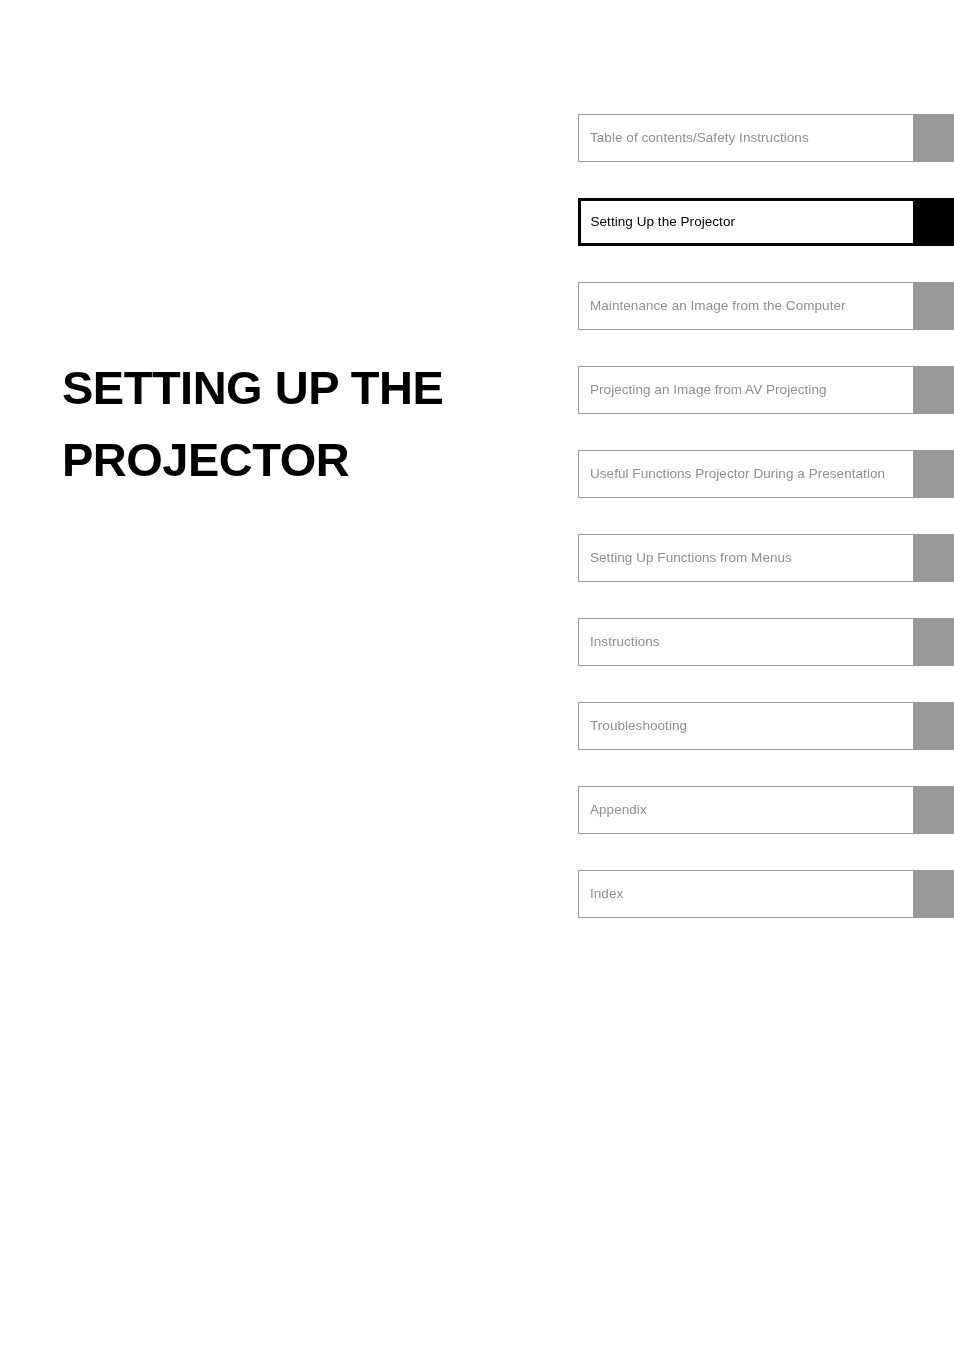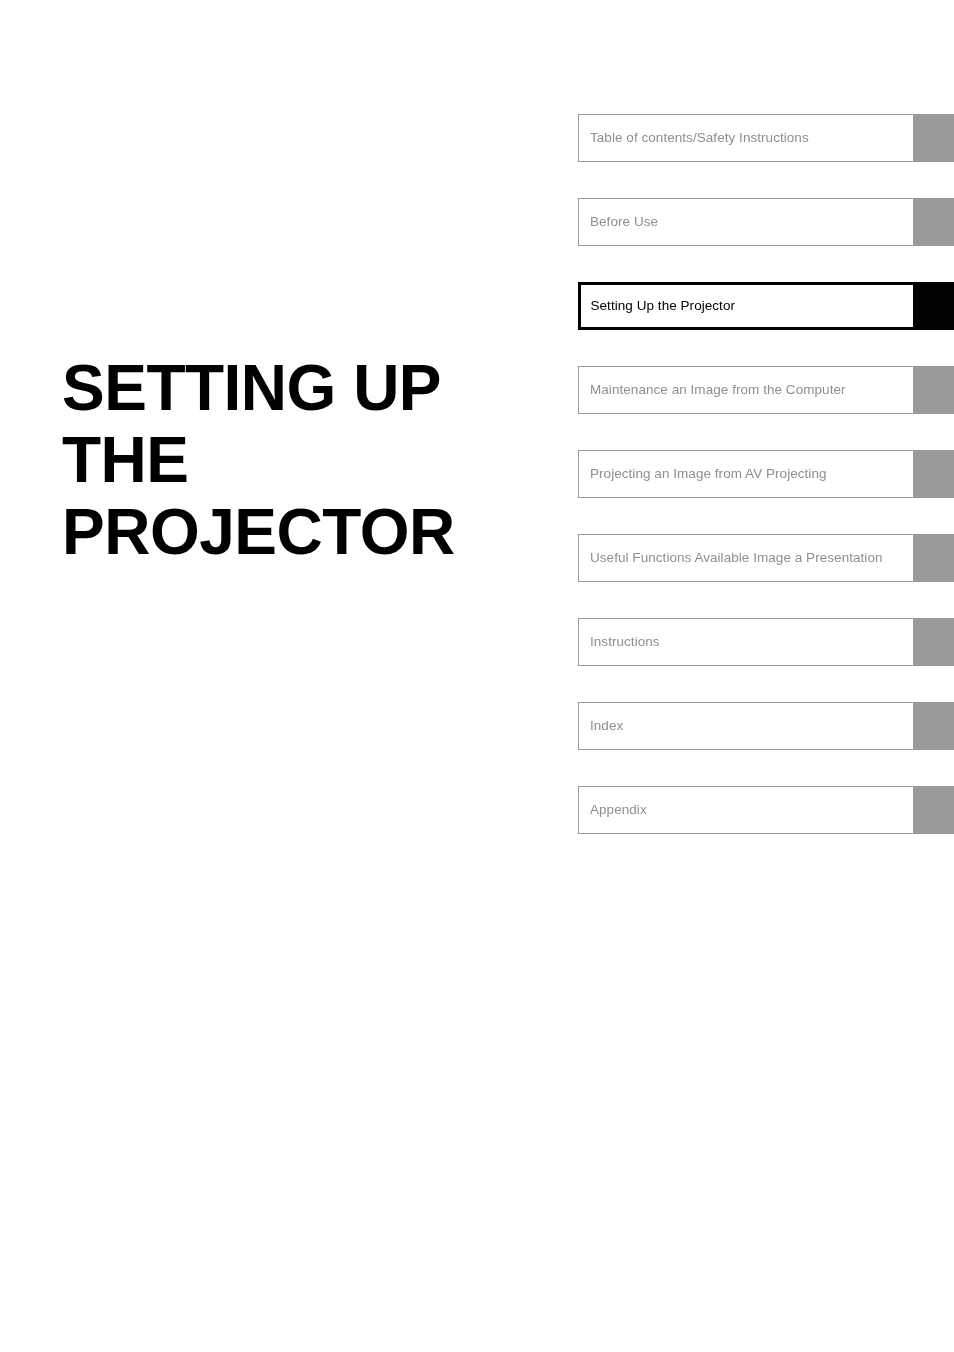--- a/index.html
+++ b/index.html
@@ -23,21 +23,21 @@
 
   
   #chapter-title {
     position: absolute;
     left: 62px;
     top: 352px;
     width: 500px;
     margin: 0;
     font-family: "Liberation Sans", "DejaVu Sans", sans-serif;
     font-weight: bold;
-    font-size: 64px;
+    font-size: 47px;
     line-height: 72px;
     letter-spacing: -0.5px;
     color: #000000;
     text-transform: uppercase;
     white-space: pre-line;
   }
 
   
   #tab-index {
     position: absolute;
@@ -108,63 +108,69 @@
 PROJECTOR</h1>
 
   <nav id="tab-index">
 
   <div class="tab inactive">
         <div class="tab-label-box">
           <span class="tab-label">Table of contents/Safety Instructions</span>
         </div>
         <div class="tab-swatch"></div>
       </div>
-      <div class="tab inactive">
-        <div class="tab-label-box">
-          <span class="tab-label">Before Use</span>
-        </div>
-        <div class="tab-swatch"></div>
-      </div>
       <div class="tab active">
         <div class="tab-label-box">
           <span class="tab-label">Setting Up the Projector</span>
         </div>
         <div class="tab-swatch"></div>
       </div>
       <div class="tab inactive">
         <div class="tab-label-box">
           <span class="tab-label">Maintenance an Image from the Computer</span>
         </div>
         <div class="tab-swatch"></div>
       </div>
       <div class="tab inactive">
         <div class="tab-label-box">
           <span class="tab-label">Projecting an Image from AV Projecting</span>
         </div>
         <div class="tab-swatch"></div>
       </div>
       <div class="tab inactive">
         <div class="tab-label-box">
-          <span class="tab-label">Useful Functions Available Image a Presentation</span>
+          <span class="tab-label">Useful Functions Projector During a Presentation</span>
+        </div>
+        <div class="tab-swatch"></div>
+      </div>
+      <div class="tab inactive">
+        <div class="tab-label-box">
+          <span class="tab-label">Setting Up Functions from Menus</span>
         </div>
         <div class="tab-swatch"></div>
       </div>
       <div class="tab inactive">
         <div class="tab-label-box">
           <span class="tab-label">Instructions</span>
         </div>
         <div class="tab-swatch"></div>
       </div>
       <div class="tab inactive">
         <div class="tab-label-box">
-          <span class="tab-label">Index</span>
+          <span class="tab-label">Troubleshooting</span>
         </div>
         <div class="tab-swatch"></div>
       </div>
       <div class="tab inactive">
         <div class="tab-label-box">
           <span class="tab-label">Appendix</span>
         </div>
         <div class="tab-swatch"></div>
       </div>
+      <div class="tab inactive">
+        <div class="tab-label-box">
+          <span class="tab-label">Index</span>
+        </div>
+        <div class="tab-swatch"></div>
+      </div>
     </nav>
 
 </div>
 
 </body></html>

